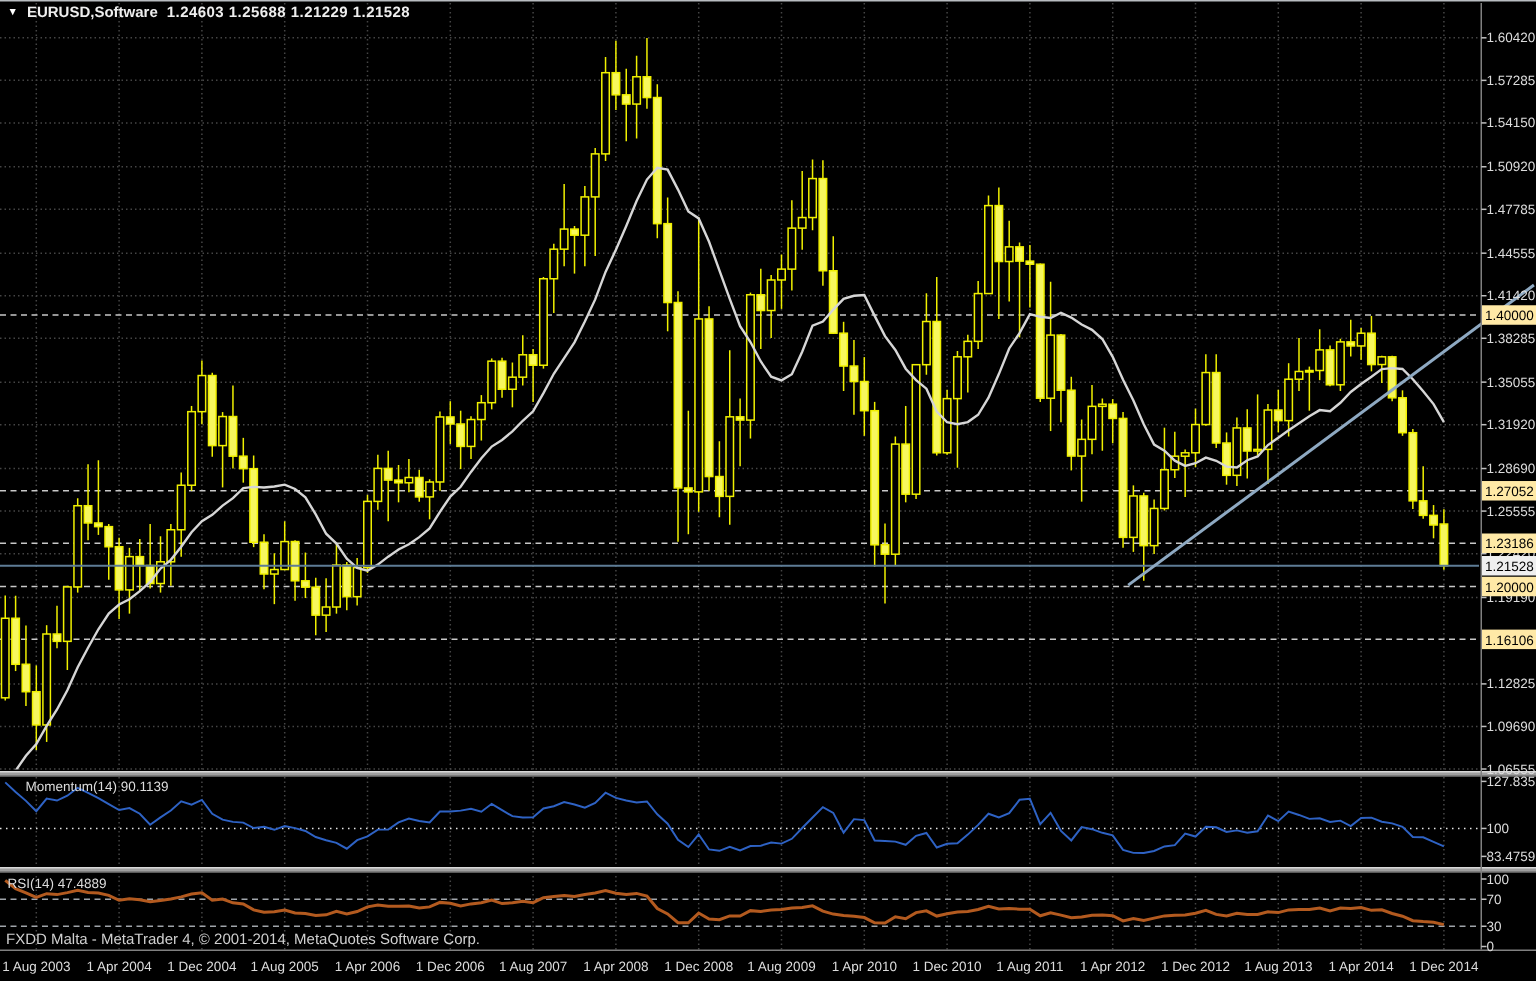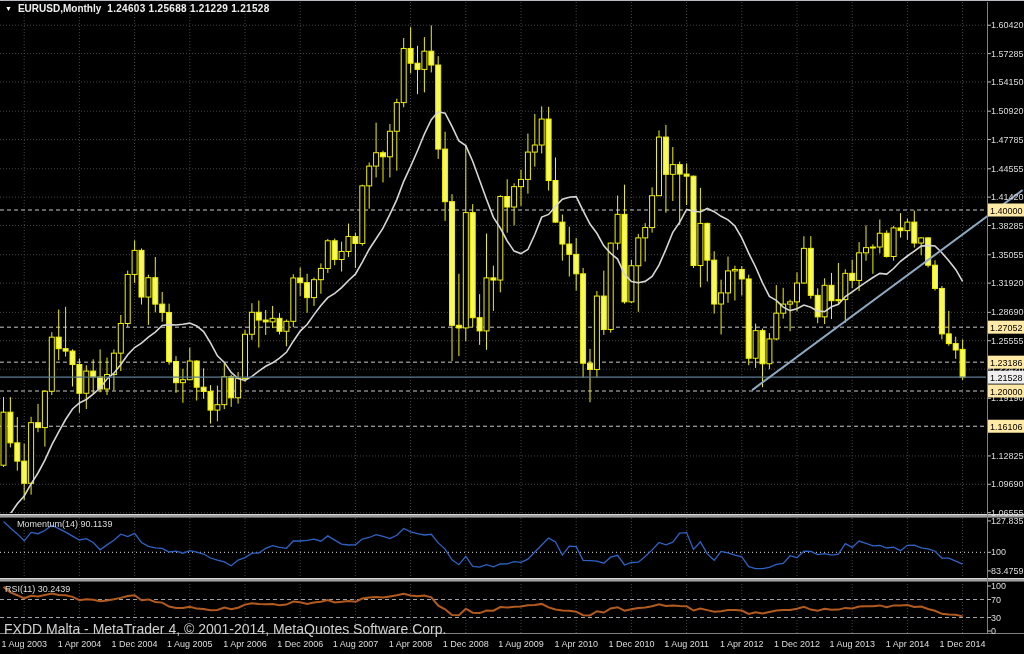--- a/index.html
+++ b/index.html
@@ -5,21 +5,21 @@
   html,body{margin:0;padding:0;background:#000;width:1024px;height:654px;overflow:hidden;}
   .win{position:relative;width:1024px;height:654px;background:#000;font-family:"Liberation Sans",sans-serif;}
   .win svg{position:absolute;left:0;top:0;}
   .titlebar{position:absolute;left:5px;top:3px;color:#eee;font-size:10px;font-weight:bold;z-index:5;
             display:flex;align-items:center;gap:6px;white-space:nowrap;}
   .tri{font-size:7px;color:#fff;cursor:pointer;line-height:10px;}
   .ohlc{font-weight:bold;letter-spacing:.3px;}
   .mlabel,.rlabel{position:absolute;left:5px;color:#ddd;font-size:9px;z-index:5;white-space:nowrap;}
   .mlabel{top:519px;padding-left:12px;}
   .rlabel{top:584px;}
-  .copyright{position:absolute;left:4px;top:621px;color:#d0d0d0;font-size:14px;z-index:6;white-space:nowrap;}
+  .copyright{position:absolute;left:4px;top:621px;color:#d0d0d0;font-size:10px;z-index:6;white-space:nowrap;}
   .price-axis-hit{position:absolute;right:0;top:0;width:37px;height:633px;z-index:7;cursor:ns-resize;}
   .time-axis-hit{position:absolute;left:0;top:634px;width:987px;height:20px;z-index:7;cursor:ew-resize;}
 </style>
 </head>
 <body>
 
 <div class="win">
   <svg id="chart" width="1024" height="654">
       <defs>
         <clipPath id="clipMain">
@@ -445,21 +445,21 @@
       <text x="631.4" y="647" fill="#DCDCDC" font-size="9px" text-anchor="middle" font-family="&quot;Liberation Sans&quot;,sans-serif">1 Dec 2010</text>
       <text x="686.6" y="647" fill="#DCDCDC" font-size="9px" text-anchor="middle" font-family="&quot;Liberation Sans&quot;,sans-serif">1 Aug 2011</text>
       <text x="741.8000000000001" y="647" fill="#DCDCDC" font-size="9px" text-anchor="middle" font-family="&quot;Liberation Sans&quot;,sans-serif">1 Apr 2012</text>
       <text x="797" y="647" fill="#DCDCDC" font-size="9px" text-anchor="middle" font-family="&quot;Liberation Sans&quot;,sans-serif">1 Dec 2012</text>
       <text x="852.2" y="647" fill="#DCDCDC" font-size="9px" text-anchor="middle" font-family="&quot;Liberation Sans&quot;,sans-serif">1 Aug 2013</text>
       <text x="907.4000000000001" y="647" fill="#DCDCDC" font-size="9px" text-anchor="middle" font-family="&quot;Liberation Sans&quot;,sans-serif">1 Apr 2014</text>
       <text x="962.6" y="647" fill="#DCDCDC" font-size="9px" text-anchor="middle" font-family="&quot;Liberation Sans&quot;,sans-serif">1 Dec 2014</text>
     </svg>
   <div class="titlebar">
     <span class="tri">▼</span>
-    <span>EURUSD,Monthly</span>
+    <span>EURUSD,Software</span>
     <span class="ohlc">1.24603 1.25688 1.21229 1.21528</span>
   </div>
   <div class="mlabel">Momentum(14) 90.1139</div>
-  <div class="rlabel">RSI(11) 30.2439</div>
+  <div class="rlabel">RSI(14) 47.4889</div>
   <div class="copyright">FXDD Malta - MetaTrader 4, © 2001-2014, MetaQuotes Software Corp.</div>
   <div class="price-axis-hit"></div>
   <div class="time-axis-hit"></div>
 </div>
 
 </body></html>

